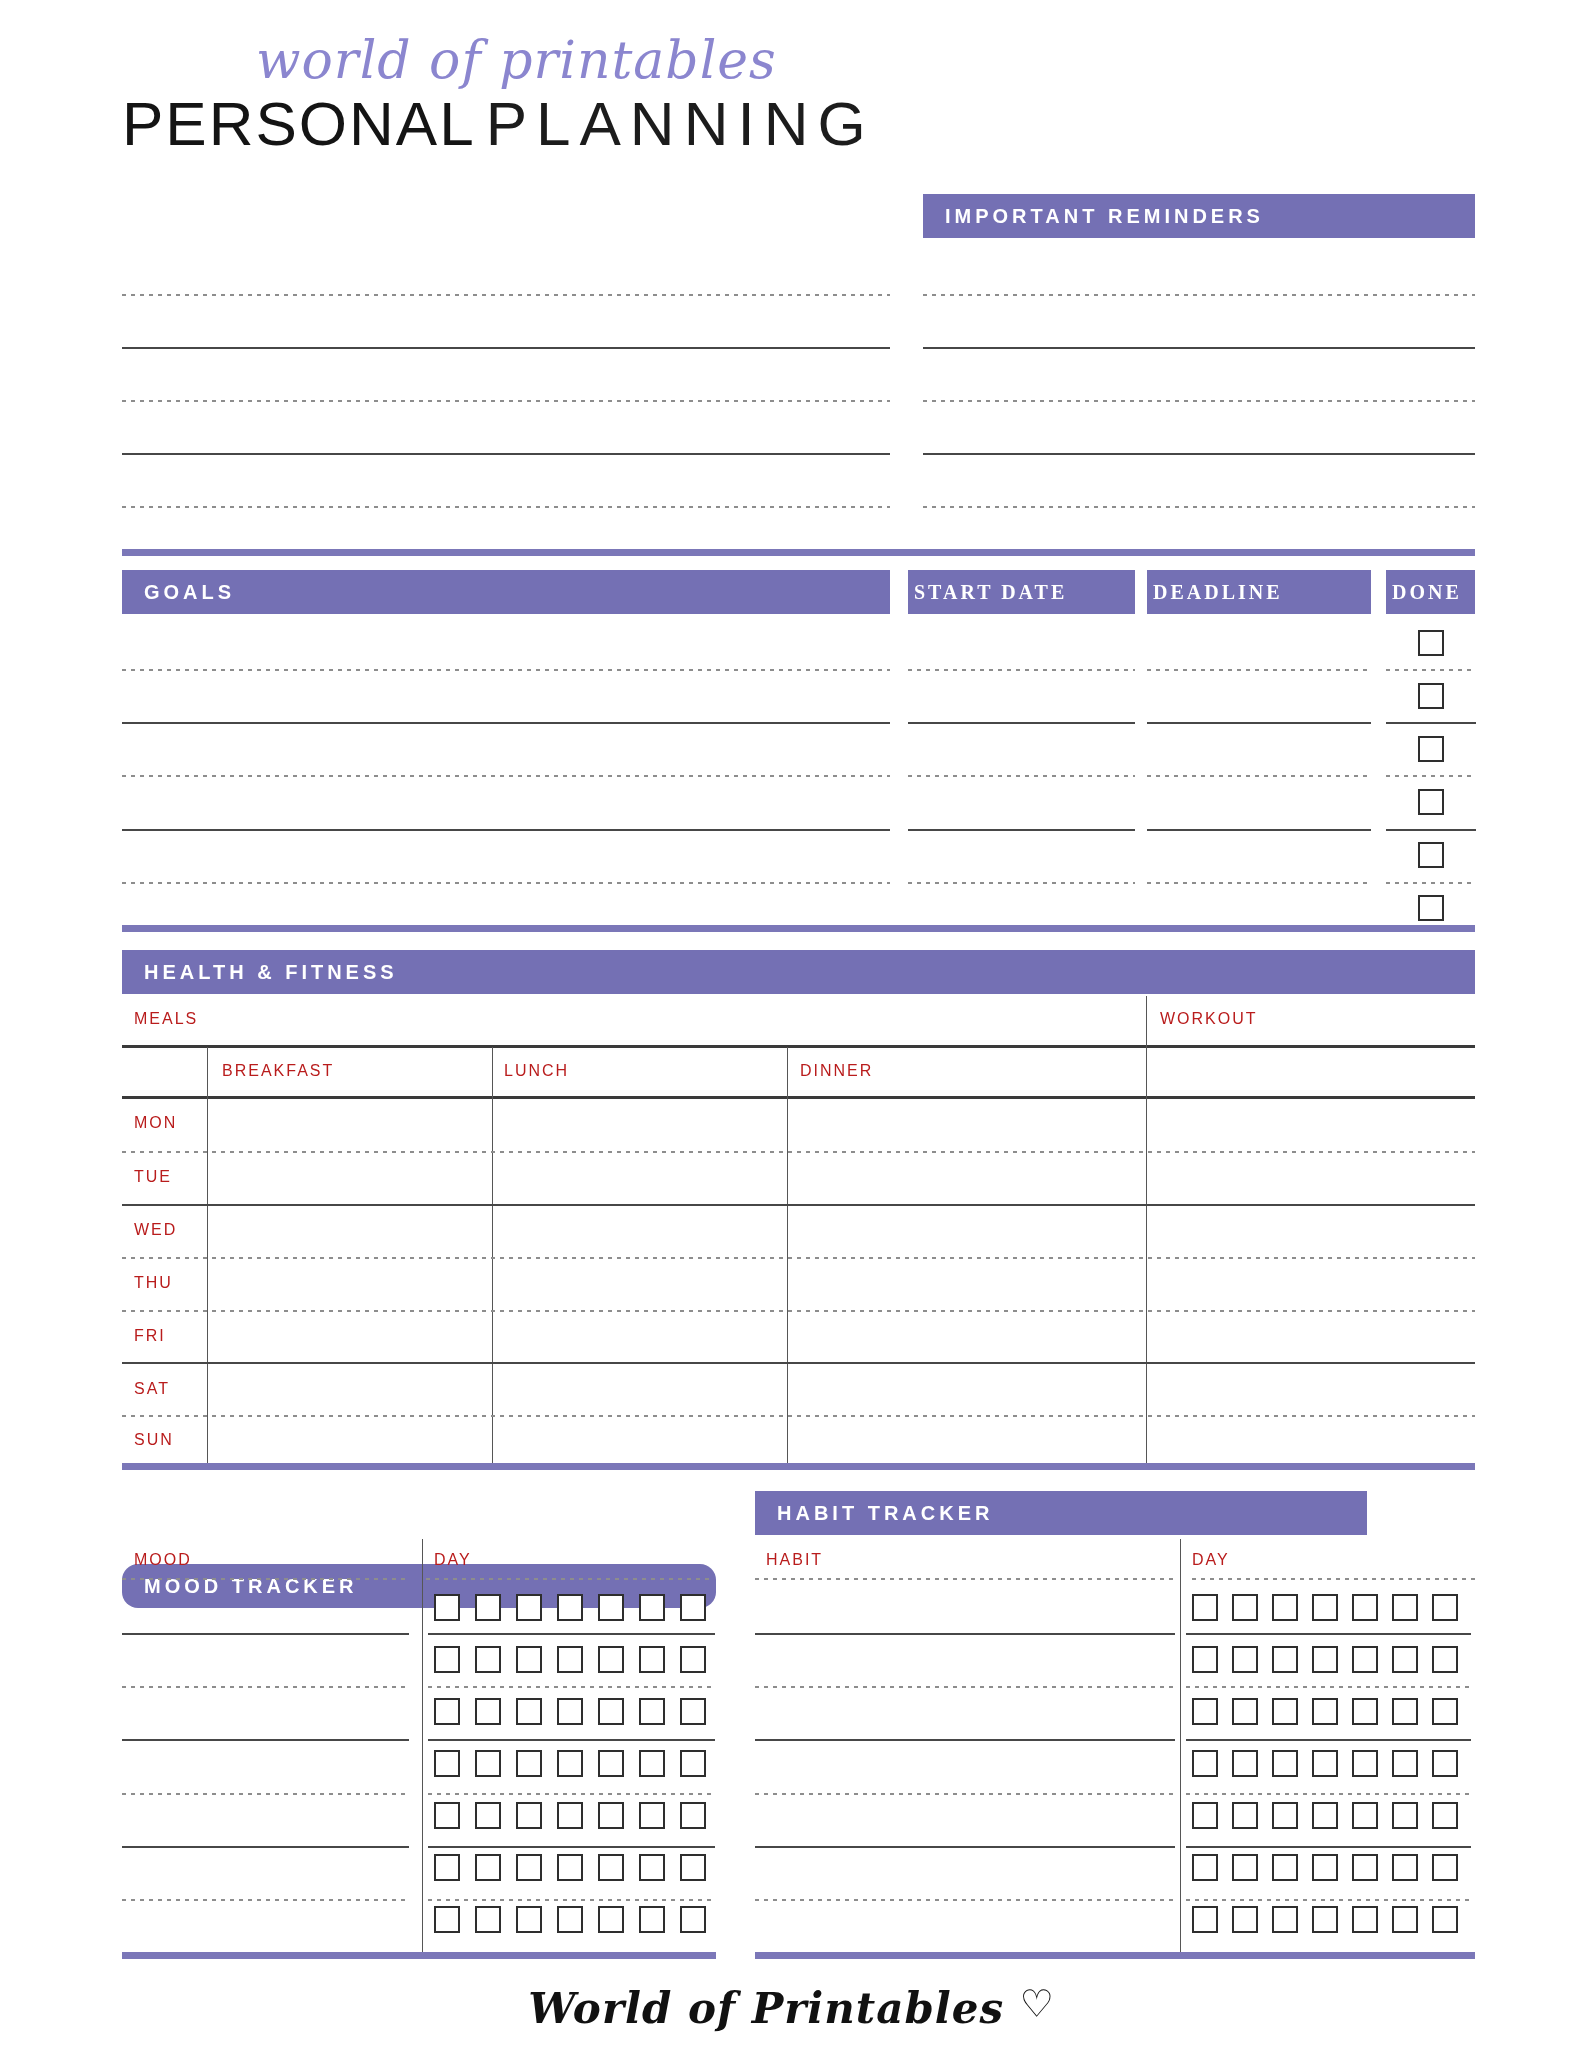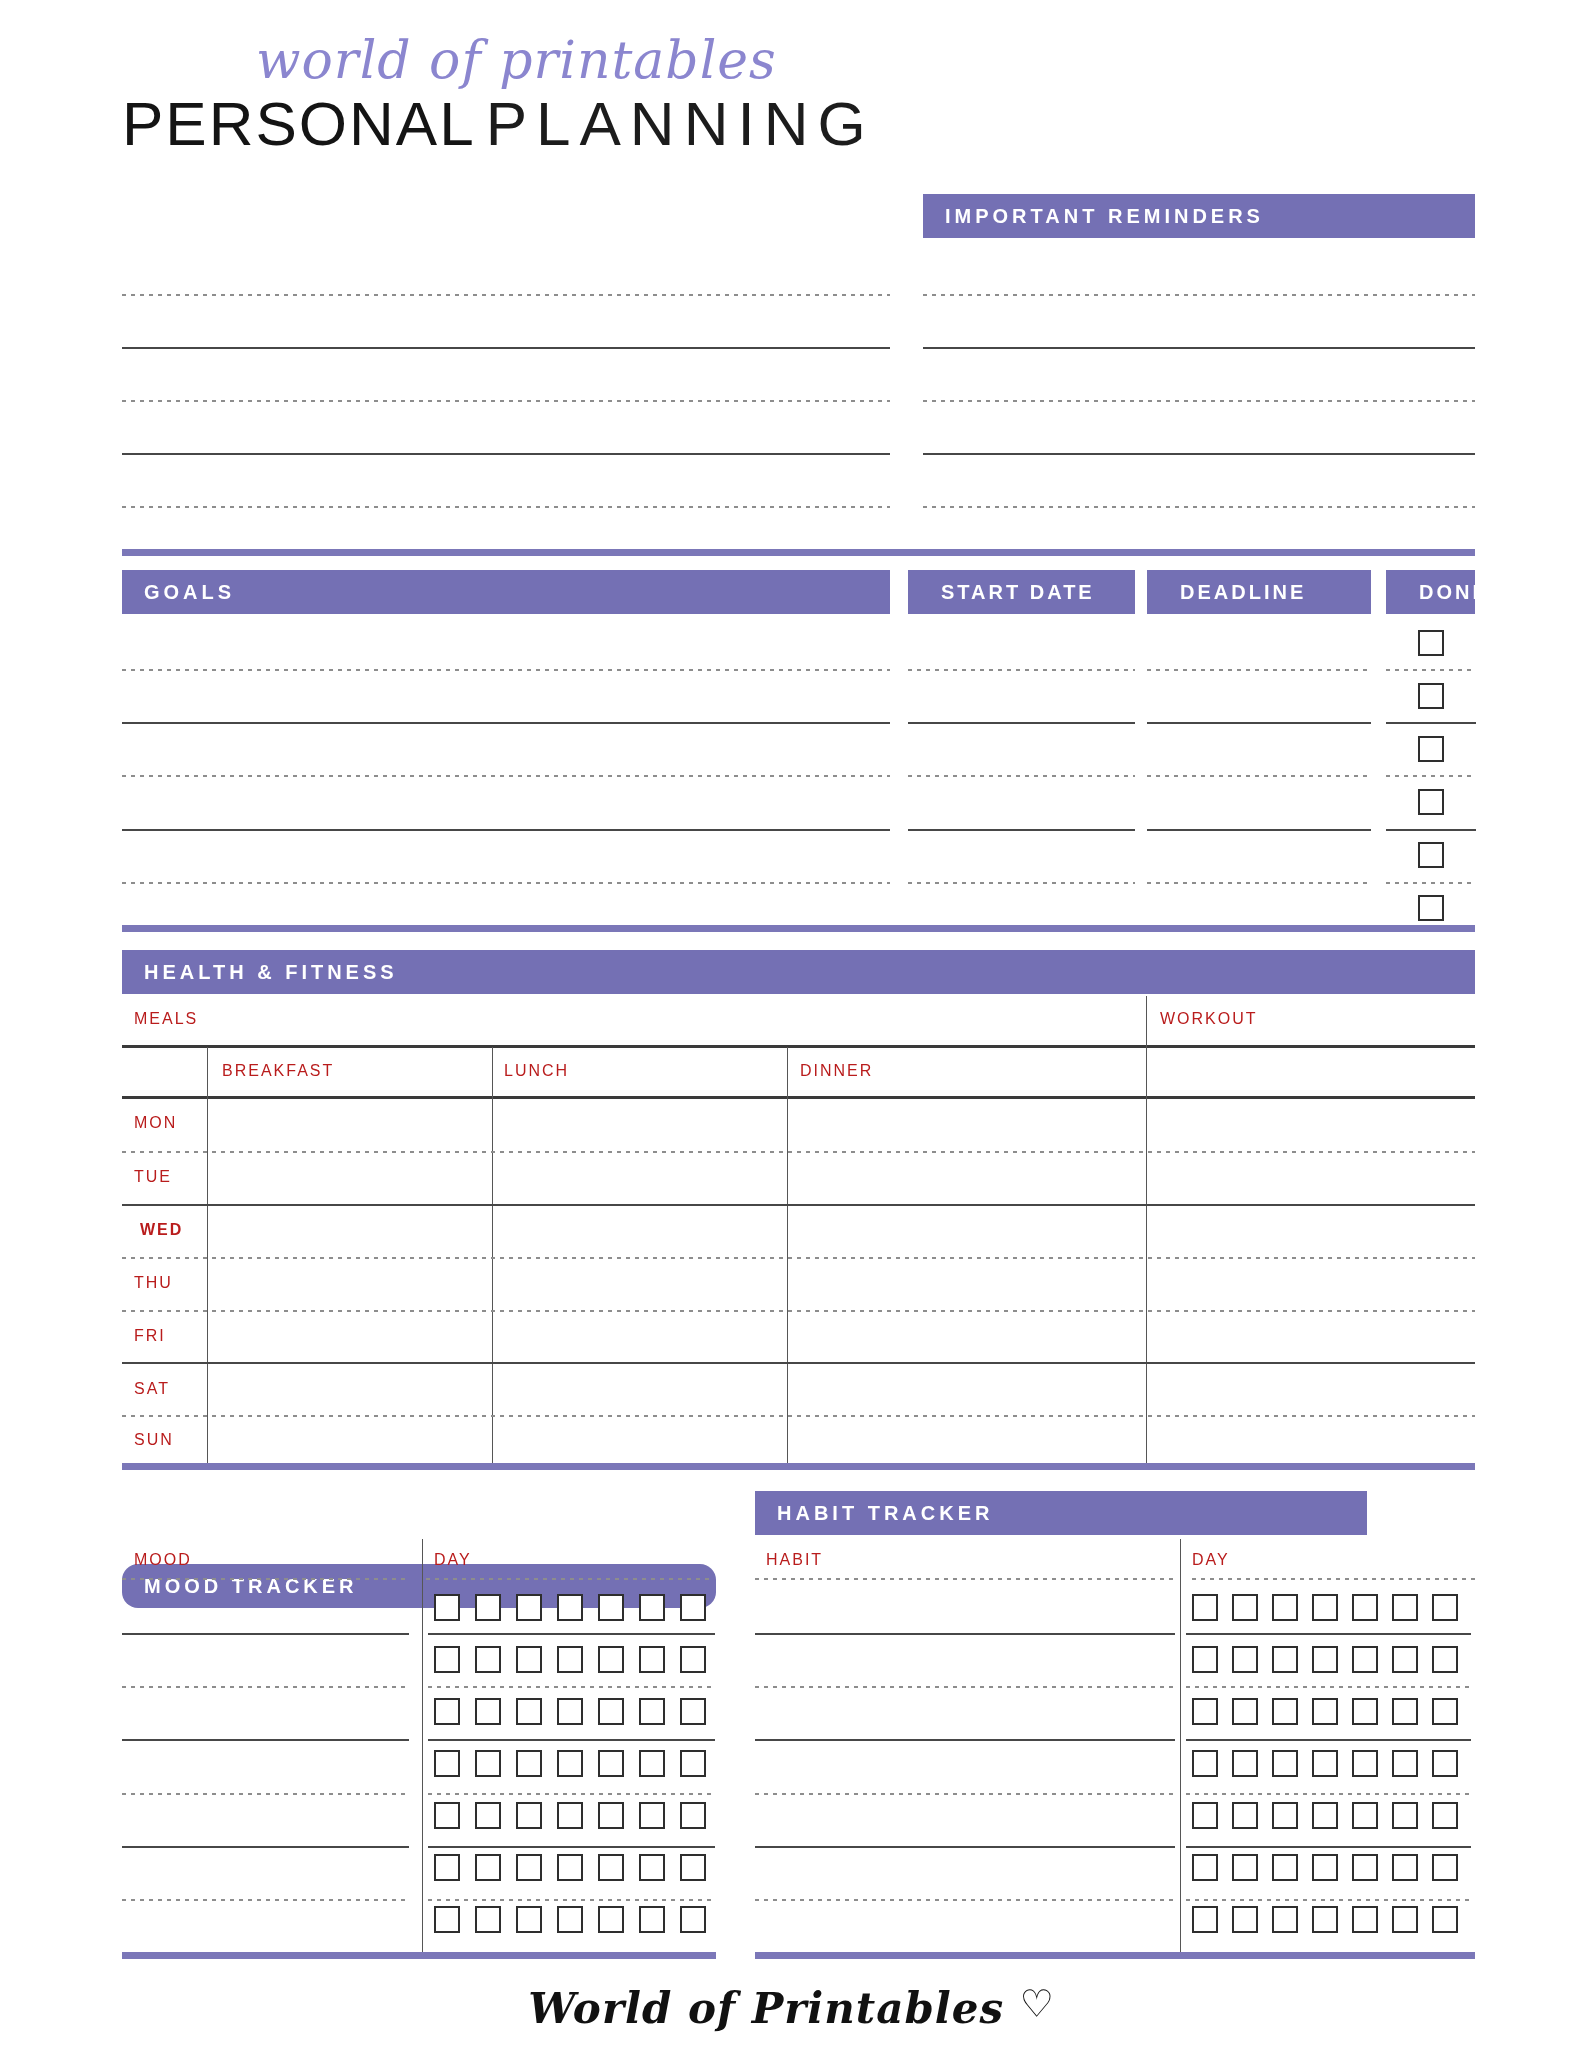--- a/index.html
+++ b/index.html
@@ -10,21 +10,21 @@
   .brand-script{position:absolute;left:256px;top:30px;font-family:"DejaVu Serif",serif;
         font-style:italic;font-size:52px;color:#8b86cf;letter-spacing:1px;}
   .page-title{position:absolute;left:122px;top:88px;font-size:62px;color:#141414;white-space:nowrap;}
   .page-title .b{font-weight:normal;letter-spacing:2px;}
   .page-title .l{font-weight:normal;letter-spacing:9px;color:#1c1c1c;margin-left:10px;}
 
   
   .bar{position:absolute;height:44px;background:#7470b4;color:#ffffff;font-weight:bold;
        font-size:20px;letter-spacing:4px;line-height:45px;padding-left:22px;
        box-sizing:border-box;white-space:nowrap;overflow:hidden;}
-  .bar.small{letter-spacing:3px;padding-left:33px;}
+  .bar.small{letter-spacing:3px;padding-left:6px;font-family:Liberation Serif, serif;}
 
   
   .rule{position:absolute;height:7px;background:#7b77b8;}
 
   
   .hrow{position:absolute;display:flex;}
   .seg{height:2px;}
   .d{background:repeating-linear-gradient(90deg,#8d8d8d 0 4px,transparent 4px 9px);}
   .s{background:#474747;}
   .dark{position:absolute;height:3px;background:#3a3a3a;}
@@ -142,21 +142,21 @@
 
   <div class="dark" style="left:122px;top:1096px;width:1353px;"></div>
 
   <div class="vline" style="left:207px;top:1047px;height:416px;"></div>
   <div class="vline" style="left:492px;top:1047px;height:416px;"></div>
   <div class="vline" style="left:787px;top:1047px;height:416px;"></div>
   <div class="vline" style="left:1146px;top:996px;height:467px;"></div>
 
   <div class="lbl" style="left:134px;top:1114px;">MON</div>
   <div class="lbl" style="left:134px;top:1168px;">TUE</div>
-  <div class="lbl" style="left:140px;top:1221px;font-weight:bold;">WED</div>
+  <div class="lbl" style="left:134px;top:1221px;">WED</div>
   <div class="lbl" style="left:134px;top:1274px;">THU</div>
   <div class="lbl" style="left:134px;top:1327px;">FRI</div>
   <div class="lbl" style="left:134px;top:1380px;">SAT</div>
   <div class="lbl" style="left:134px;top:1431px;">SUN</div>
 
   <div class="hrow" style="left:122px;top:1151px;">
       <span class="seg d" style="width:1353px"></span>
     </div>
   <div class="hrow" style="left:122px;top:1204px;">
       <span class="seg s" style="width:1353px"></span>

